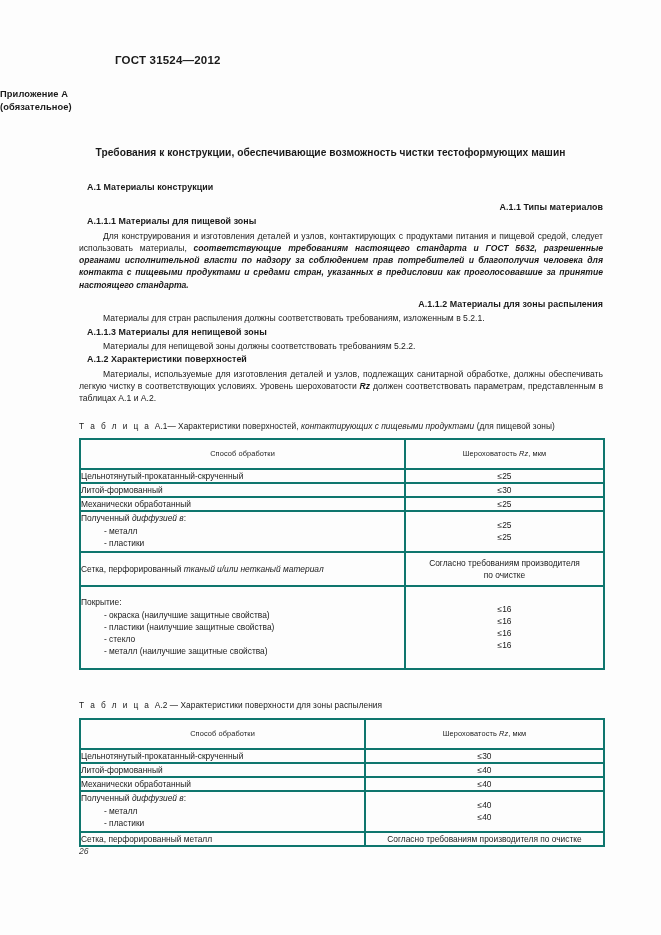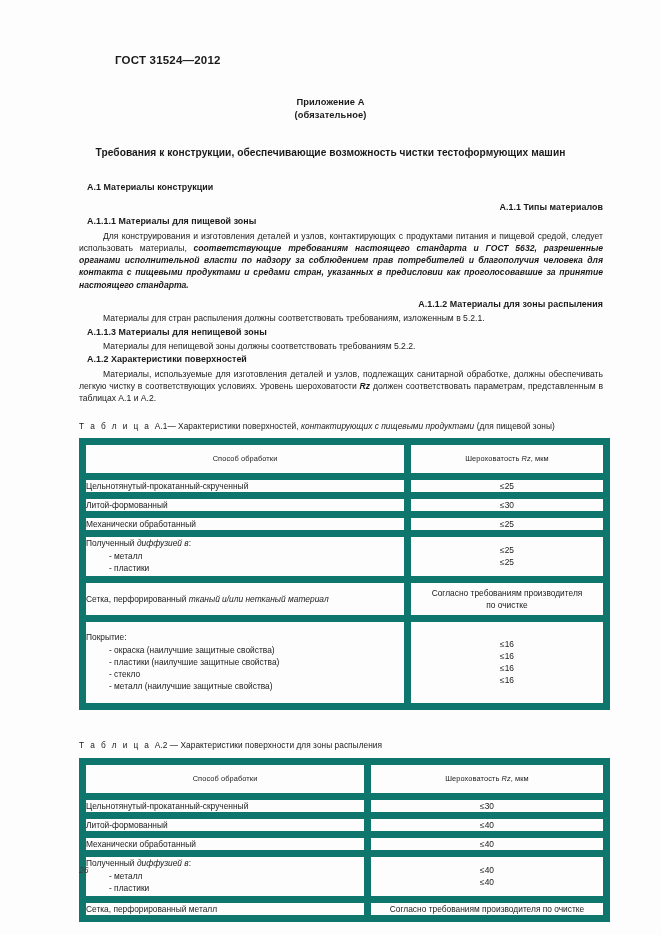--- a/index.html
+++ b/index.html
@@ -31,22 +31,21 @@
     font-weight: bold;
     letter-spacing: 0.2px;
     margin-left: 36px;
   }
 
   
   .annex-block {
     position: absolute;
     left: 0;
     right: 0;
-    top: 96px;
-    text-align: center;
+    top: 88px;
     font-size: 9.3px;
     font-weight: bold;
     line-height: 13px;
   }
   .annex-block div { letter-spacing: 0.1px; }
 
   
   .annex-title {
     position: absolute;
     left: 0;
@@ -96,21 +95,21 @@
   .tbl-caption i { font-style: italic; }
 
   
   table.gost {
     border-collapse: collapse;
     table-layout: fixed;
     font-size: 8.4px;
     color: #1a1a1a;
   }
   table.gost td, table.gost th {
-    border: 7px solid #0f766e;
+    border: 2px solid #0f766e;
     padding: 0;
     vertical-align: middle;
     font-weight: normal;
   }
   table.gost th.hd {
     font-size: 7.4px;
     text-align: center;
     height: 28px;
     border-bottom-width: 2px;
     letter-spacing: 0.1px;
@@ -134,21 +133,21 @@
   }
   .sub-list li { padding-left: 22px; white-space: nowrap; }
   .val-stack span { display: block; }
   .val-pad-top { padding-top: 17px; }
   .val-pad-top2 { padding-top: 15px; }
 
   
   .page-num {
     position: absolute;
     left: 79px;
-    top: 865px;
+    top: 846px;
     font-size: 8.6px;
     color: #3b3b3b;
     font-style: italic;
   }
 
   .nowrap { white-space: nowrap; }
 </style>
 </head>
 <body>
 

